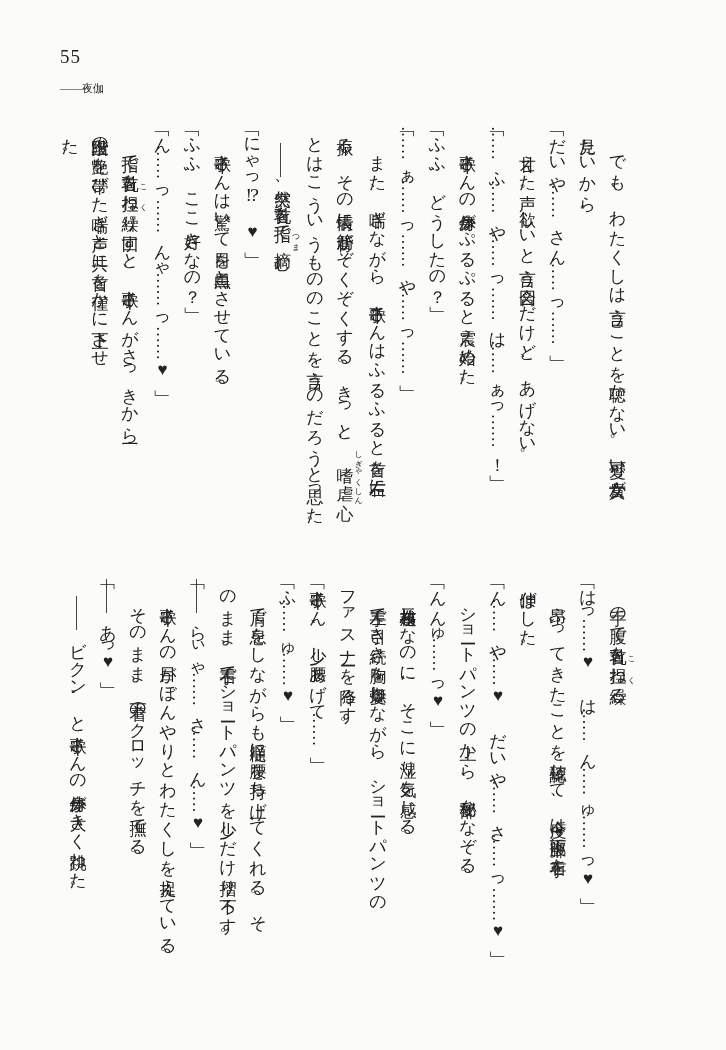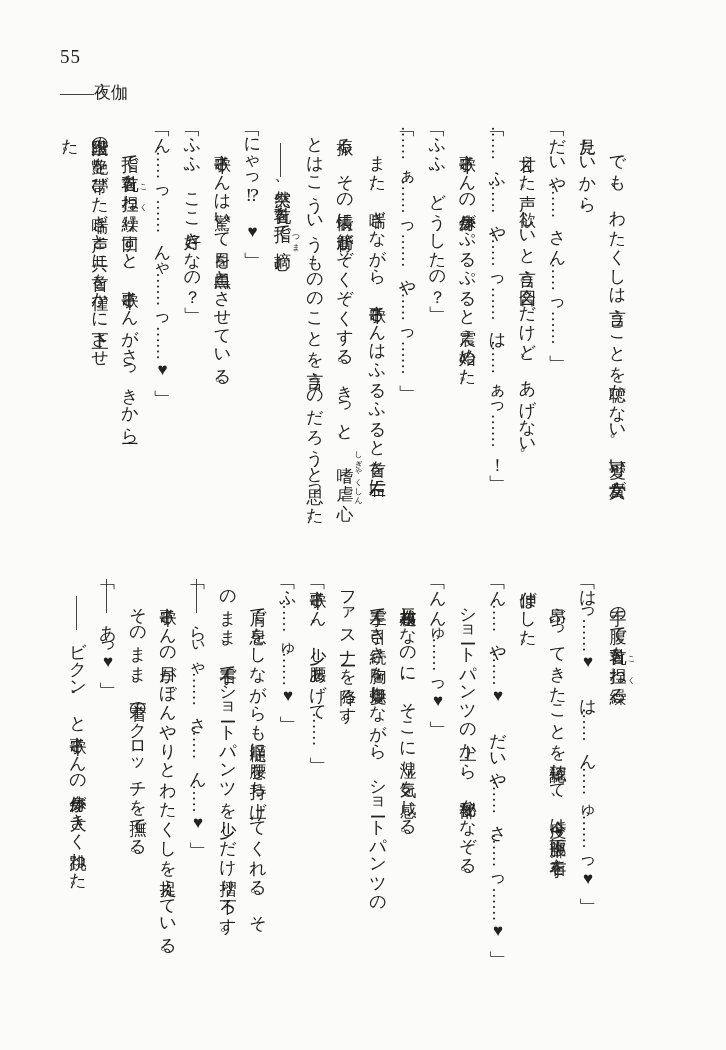--- a/index.html
+++ b/index.html
@@ -21,21 +21,21 @@
     position: absolute;
     left: 60px;
     top: 46px;
     font-size: 19px;
     letter-spacing: 1px;
   }
   .running-head {
     position: absolute;
     left: 60px;
     top: 81px;
-    font-size: 17px;
+    font-size: 11px;
   }
   .text-block {
     position: absolute;
     writing-mode: vertical-rl;
     text-orientation: mixed;
     font-size: 17px;
     line-height: 30px;
     letter-spacing: 0px;
   }
   .block-upper { top: 126px; right: 94px; }

